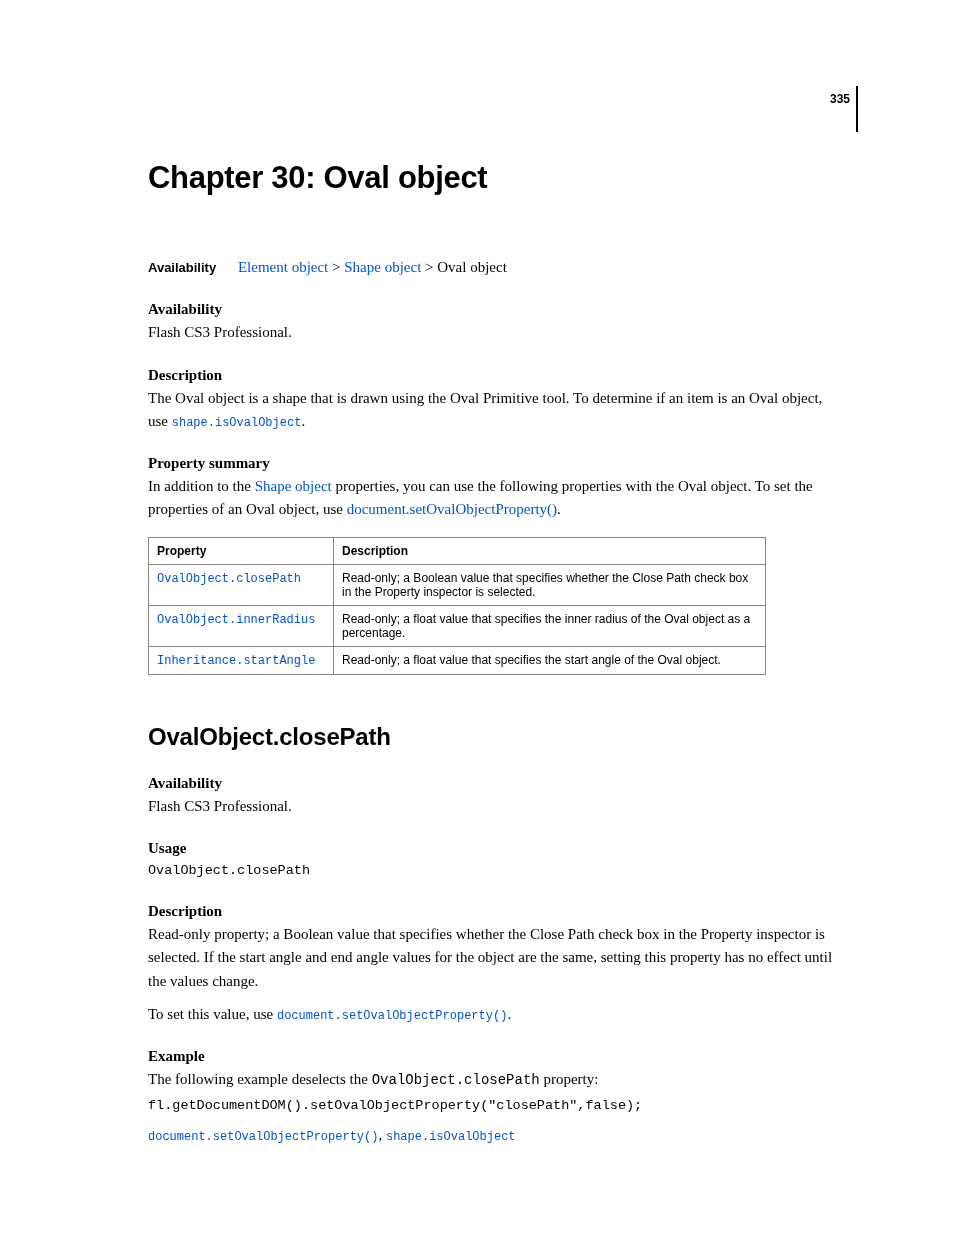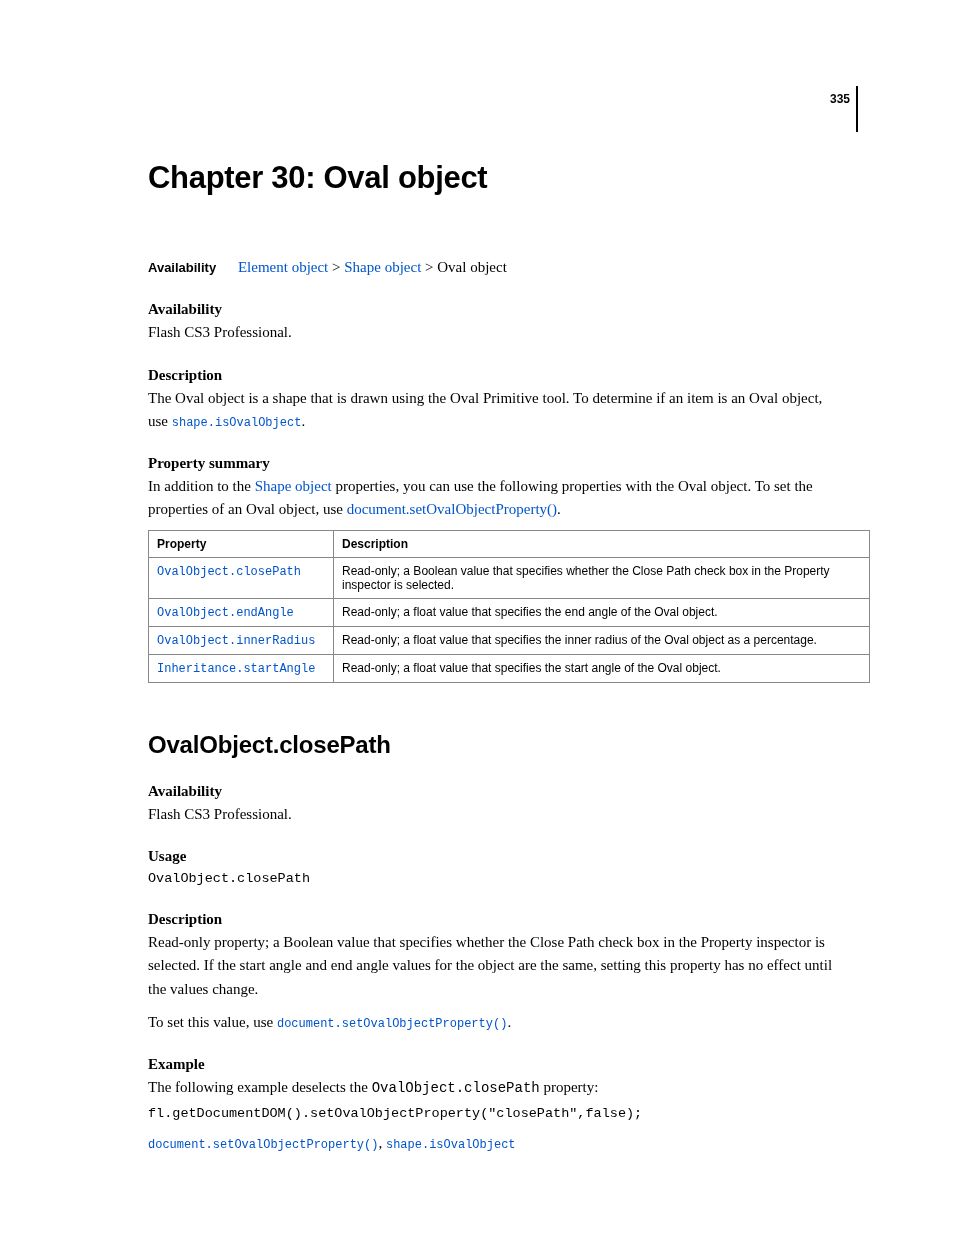--- a/index.html
+++ b/index.html
@@ -80,22 +80,22 @@
     white-space: pre;
   }
   a.codelink {
     color: #0054cc;
     font-family: "Courier New", monospace;
     font-size: 12px;
     text-decoration: none;
   }
   table.props {
     border-collapse: collapse;
-    width: 722px;
-    margin-top: 8px;
+    width: 618px;
+    margin-top: 15px;
     font-family: "Myriad Pro", Arial, sans-serif;
     font-size: 12px;
   }
   table.props th, table.props td {
     border: 1px solid #888;
     text-align: left;
     vertical-align: top;
     padding: 6px 8px;
   }
   table.props th {
@@ -142,24 +142,20 @@
     <tbody>
         <tr>
       <th>Property</th>
       <th>Description</th>
     </tr>
     <tr>
       <td class="propname"><span>OvalObject.closePath</span></td>
       <td>Read-only; a Boolean value that specifies whether the Close Path check box in the Property inspector is selected.</td>
     </tr>
     <tr>
-      <td class="propname"><span>OvalObject.endAngle</span></td>
-      <td>Read-only; a float value that specifies the end angle of the Oval object.</td>
-    </tr>
-    <tr>
       <td class="propname"><span>OvalObject.innerRadius</span></td>
       <td>Read-only; a float value that specifies the inner radius of the Oval object as a percentage.</td>
     </tr>
     <tr>
       <td class="propname"><span>Inheritance.startAngle</span></td>
       <td>Read-only; a float value that specifies the start angle of the Oval object.</td>
     </tr>
   </tbody>
     </table>
 

